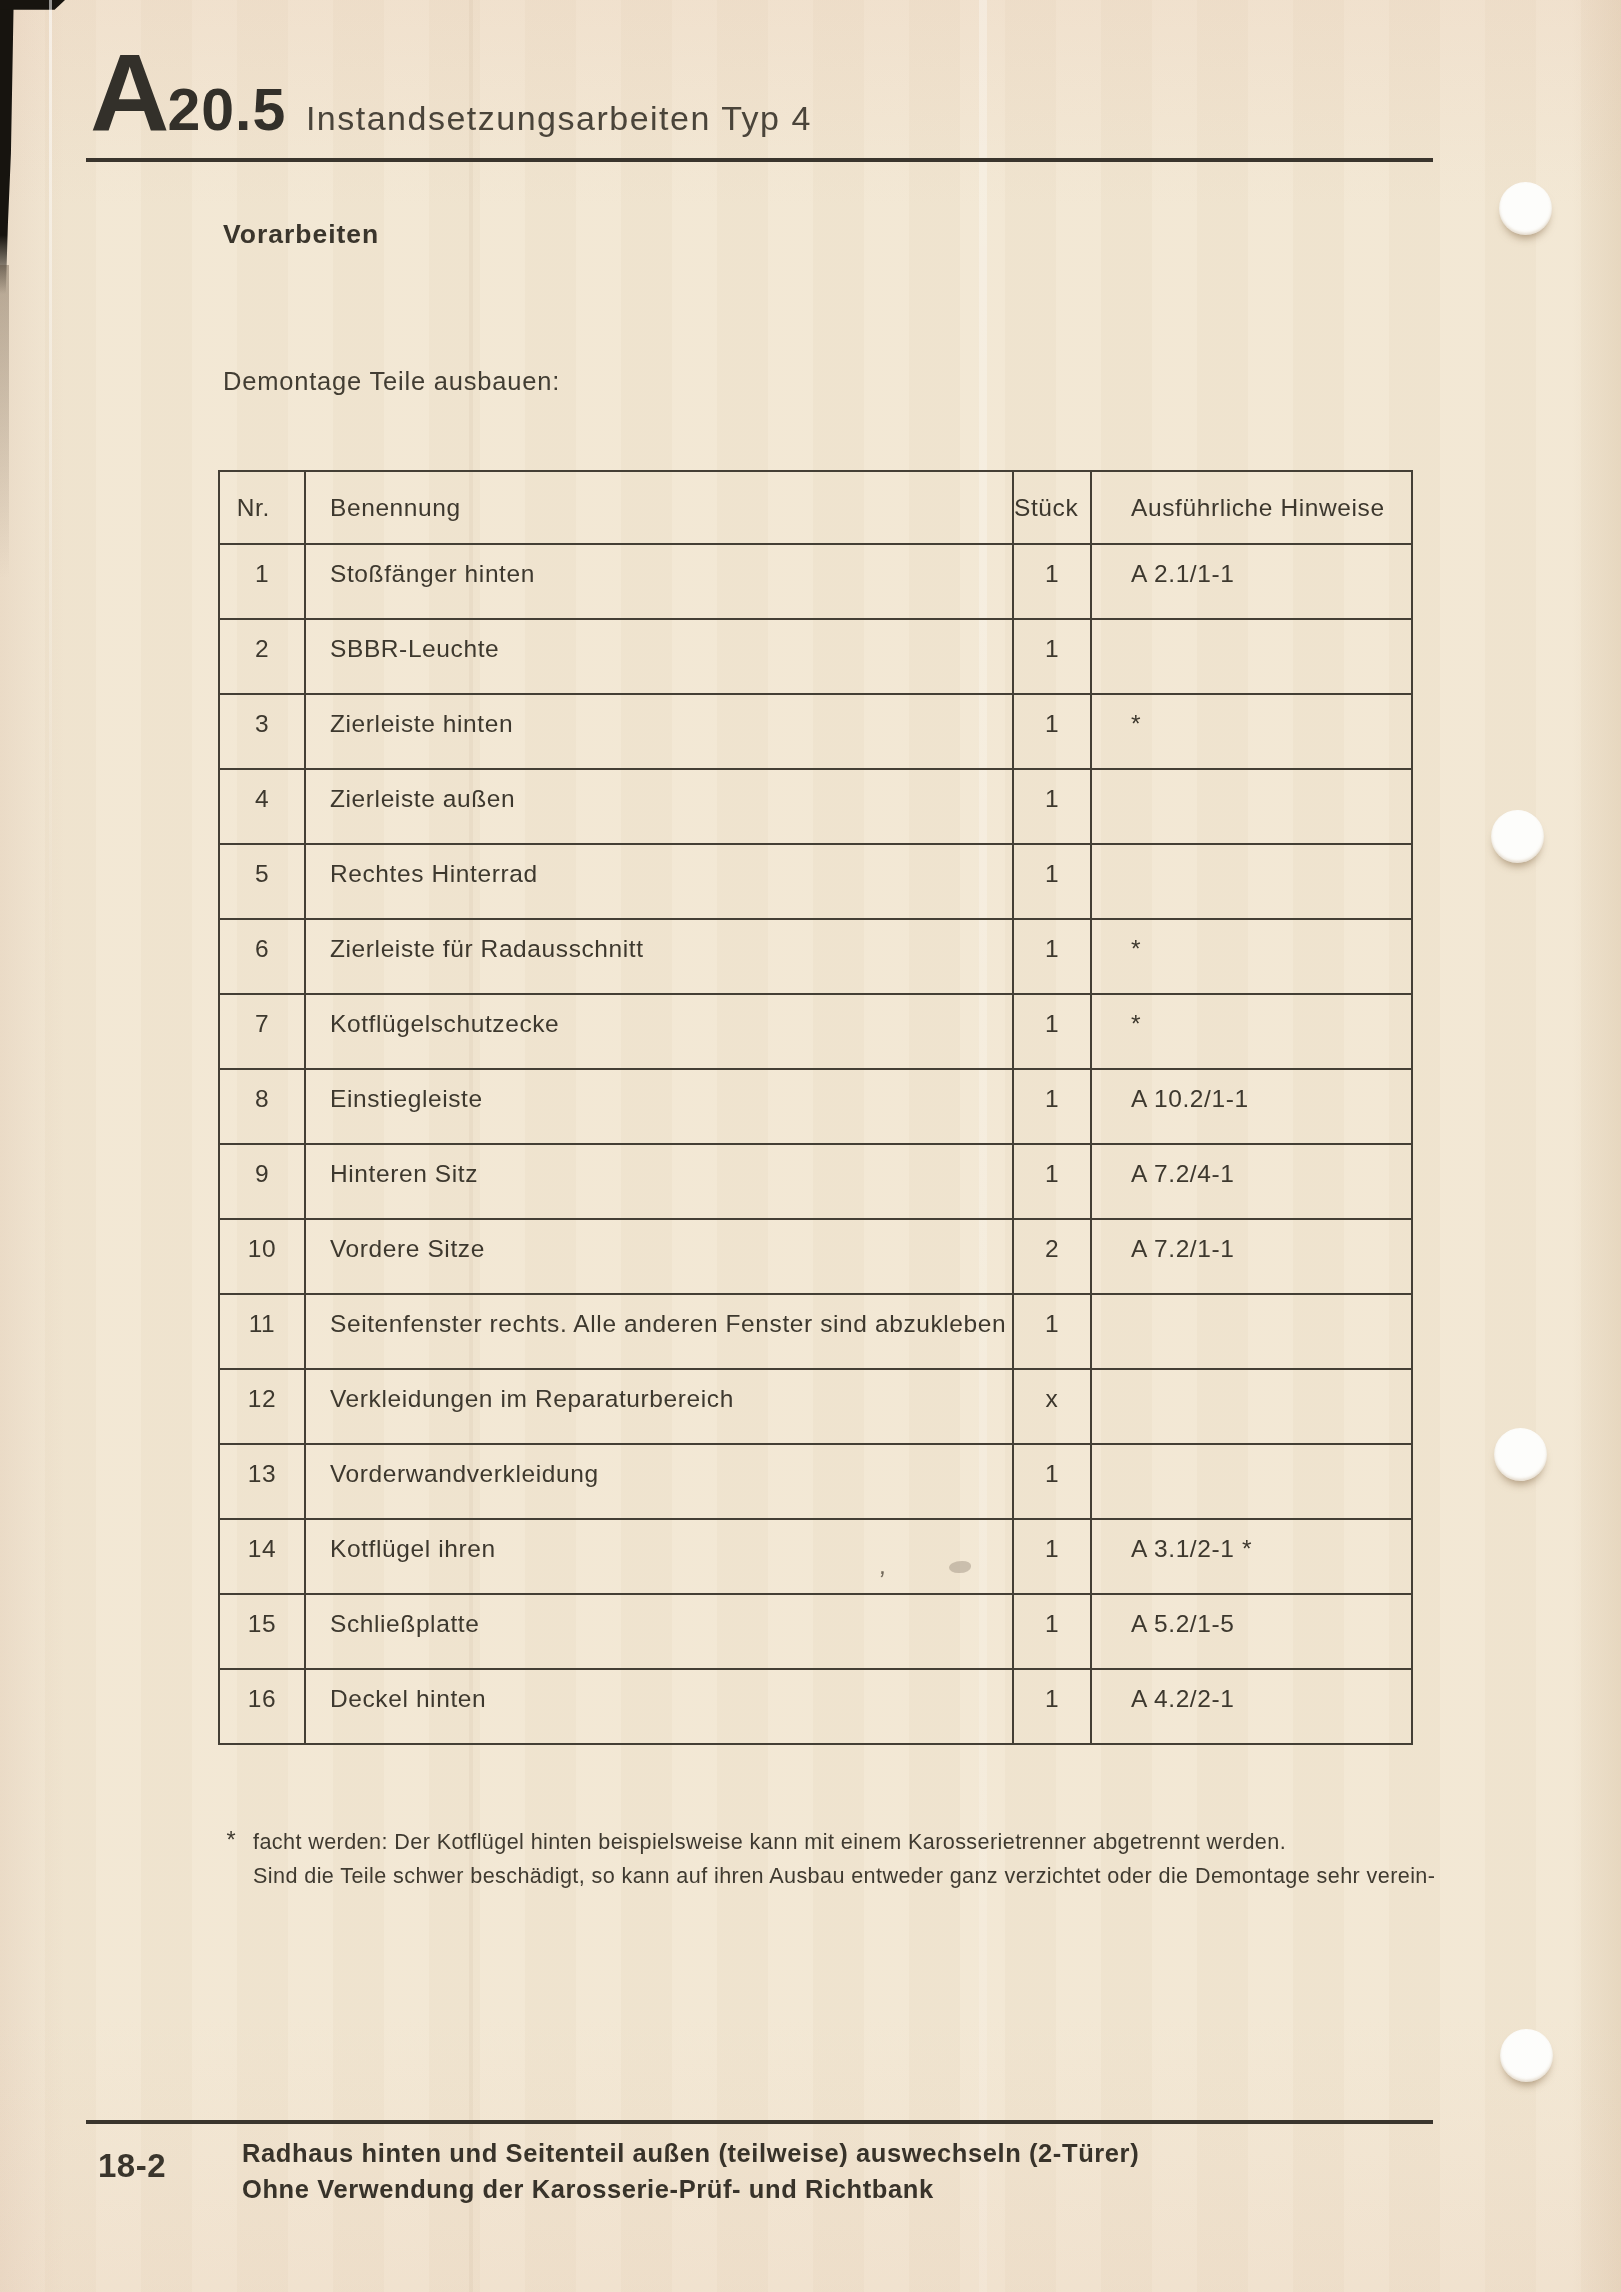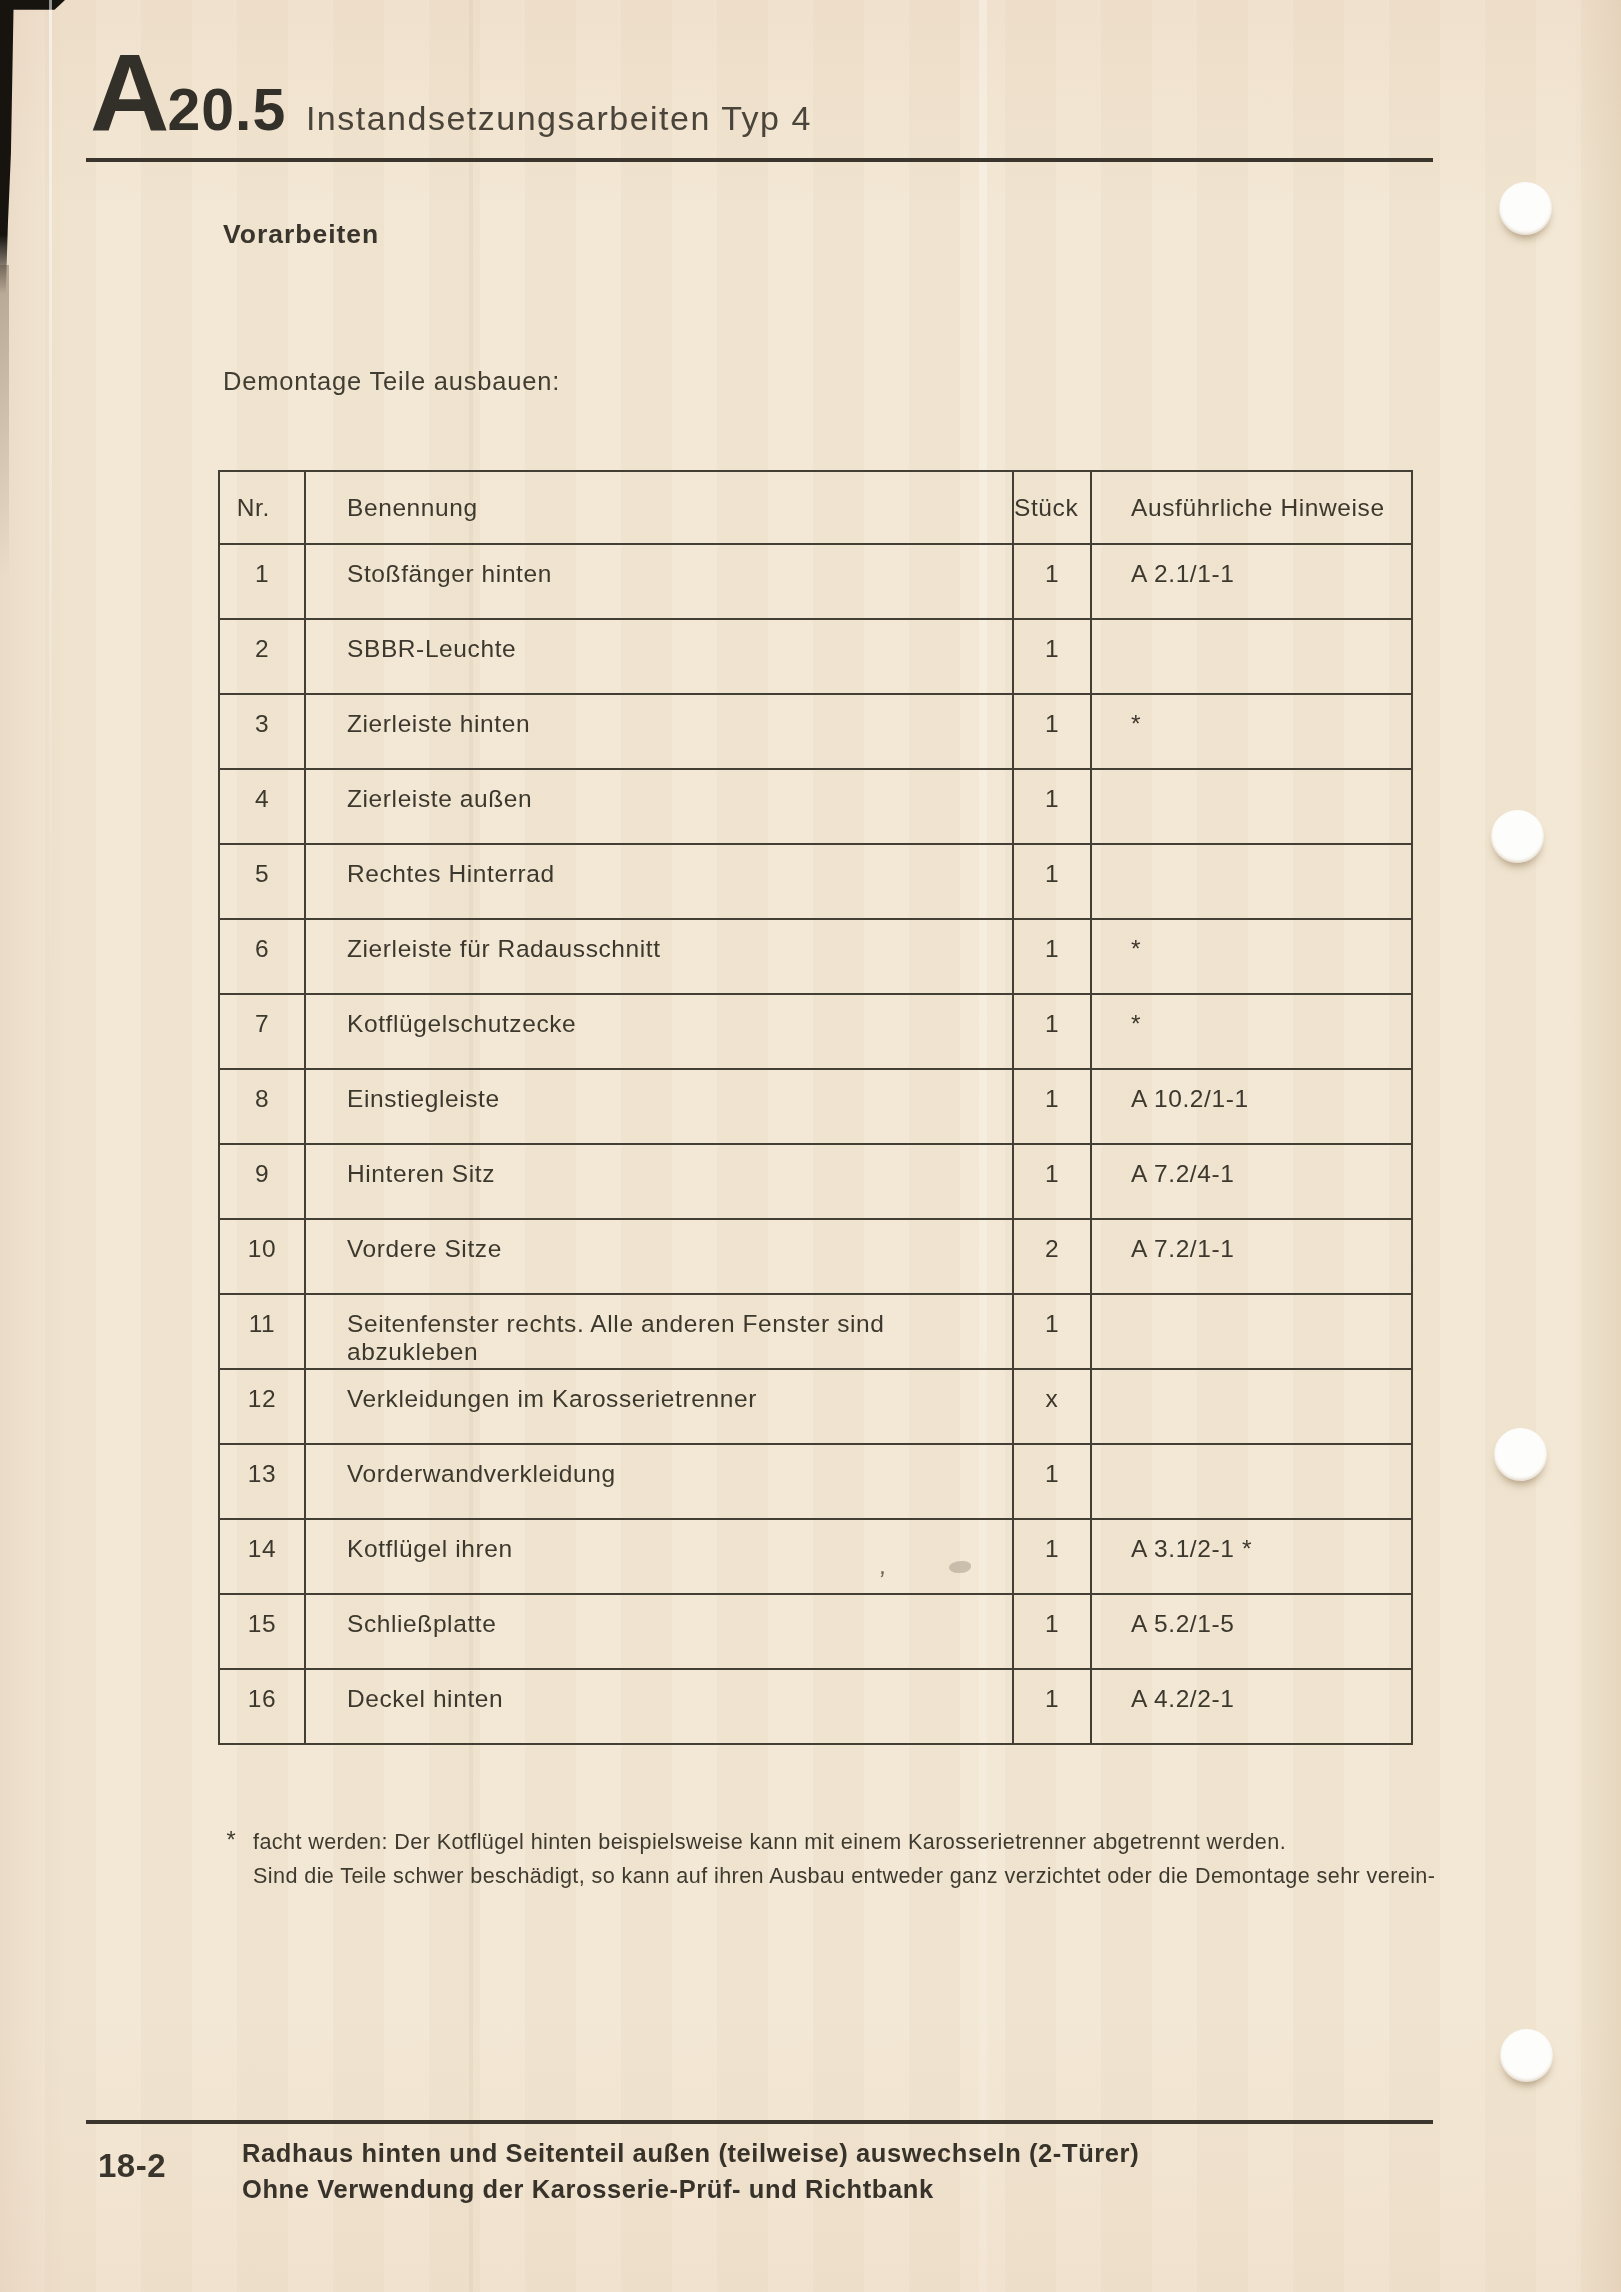--- a/index.html
+++ b/index.html
@@ -67,21 +67,21 @@
   table.parts th, table.parts td{border:2.9px solid var(--table-line);
     font-size:24.5px;font-weight:400;letter-spacing:0.6px;color:#3d382e;
     vertical-align:top;overflow:hidden;}
   table.parts thead th{height:73px;vertical-align:middle;text-align:left;}
   table.parts tbody td{height:75px;padding-top:14.7px;}
   .col-nr{width:86px;}
   .col-ben{width:708px;}
   .col-stk{width:78px;}
   .col-hin{width:321px;}
   th.h-nr{padding-left:16.7px;}
-  th.h-ben, td.c-ben{padding-left:41px;}
+  th.h-ben, td.c-ben{padding-left:24px;}
   th.h-stk, td.c-stk{text-align:center;}
   th.h-hin, td.c-hin{padding-left:39px;}
   td.c-nr{text-align:center;letter-spacing:2px;}
   
   .footnote{position:absolute;left:253px;top:1825px;font-size:21.6px;line-height:34px;
     color:#3f3a30;letter-spacing:0.4px;white-space:nowrap;}
   .fn-marker{position:absolute;left:-26.5px;top:-2px;font-size:23.5px;}
   .fn-line{display:block;}
   
   .footer-rule{position:absolute;left:86px;top:2120px;width:1347px;height:3.9px;background:#3a352d;}
@@ -192,21 +192,21 @@
           <td class="c-hin">A 7.2/1-1</td>
         </tr>
         <tr>
           <td class="c-nr">11</td>
           <td class="c-ben">Seitenfenster rechts. Alle anderen Fenster sind abzukleben</td>
           <td class="c-stk">1</td>
           <td class="c-hin"></td>
         </tr>
         <tr>
           <td class="c-nr">12</td>
-          <td class="c-ben">Verkleidungen im Karosserietrenner</td>
+          <td class="c-ben">Verkleidungen im Reparaturbereich</td>
           <td class="c-stk">x</td>
           <td class="c-hin"></td>
         </tr>
         <tr>
           <td class="c-nr">13</td>
           <td class="c-ben">Vorderwandverkleidung</td>
           <td class="c-stk">1</td>
           <td class="c-hin"></td>
         </tr>
         <tr>

